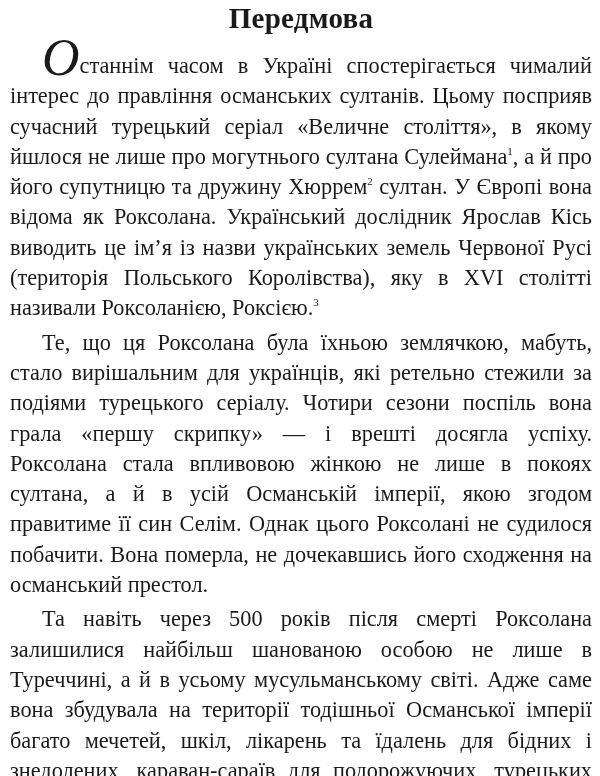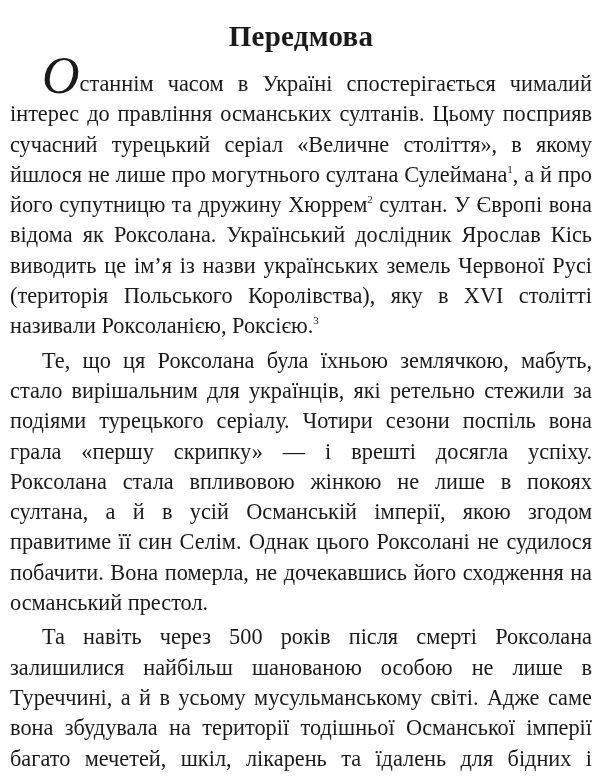--- a/index.html
+++ b/index.html
@@ -9,21 +9,21 @@
     padding: 0 4px 0 6px;
     font-family: "Liberation Serif", "DejaVu Serif", serif;
     color: #1a1a1a;
   }
   .title {
     text-align: center;
     font-weight: bold;
     font-size: 29px;
     line-height: 34px;
     margin: 0;
-    padding-top: 19px;
+    padding-top: 1px;
     letter-spacing: 0.3px;
   }
   .para {
     margin: 4px;
     font-size: 22.3px;
     line-height: 30.3px;
     text-align: justify;
     text-indent: 32px;
     hyphens: manual;
   }

